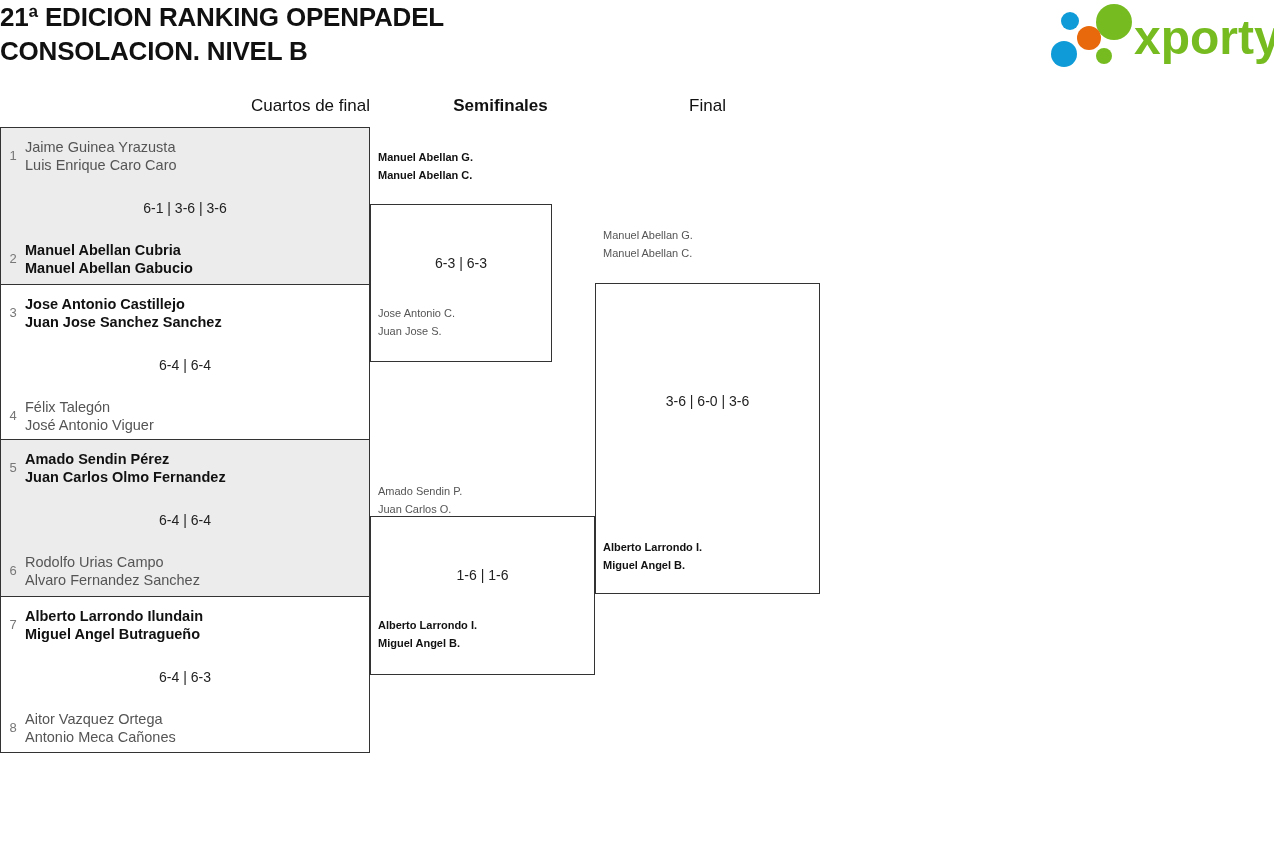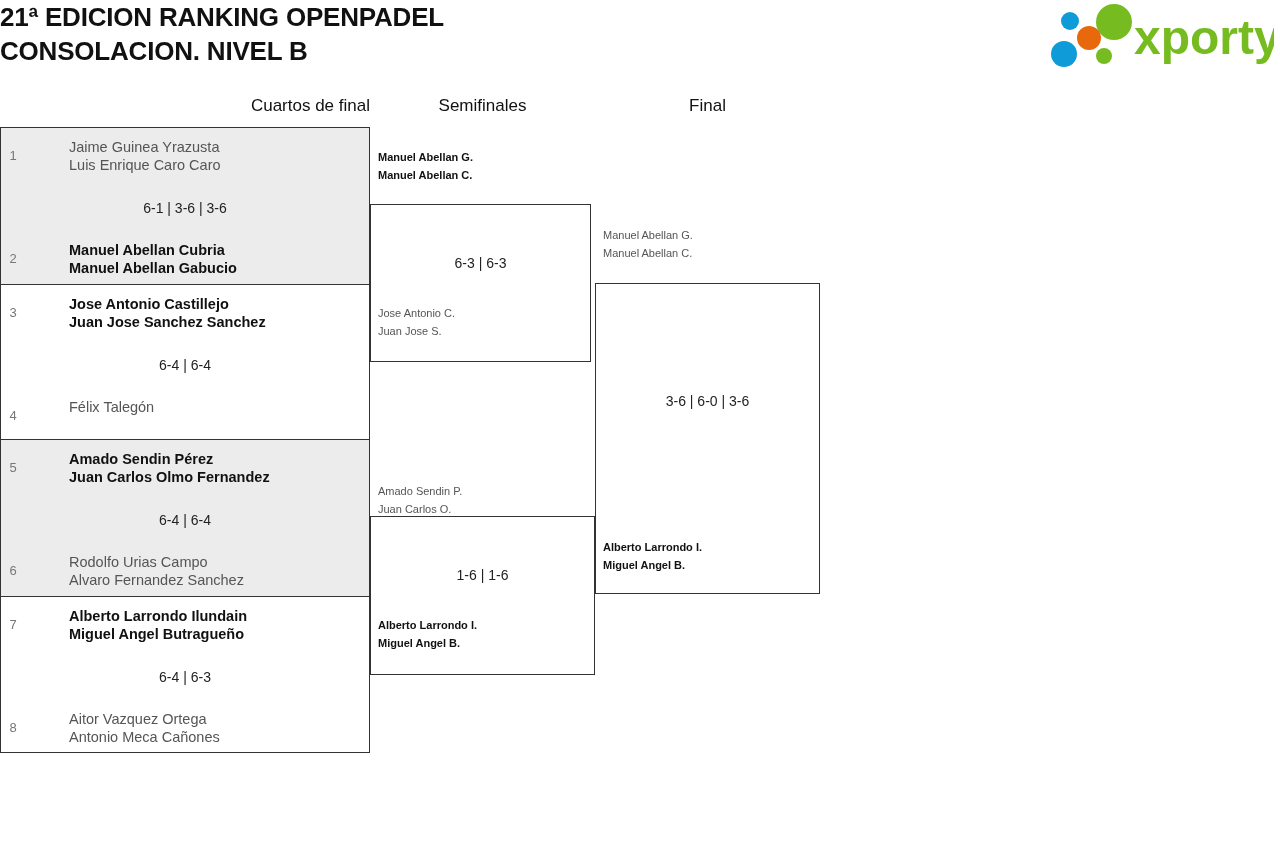--- a/index.html
+++ b/index.html
@@ -41,21 +41,21 @@
   
   .round-header {
     position: absolute;
     font-size: 17px;
     font-weight: normal;
     color: #111111;
     text-align: center;
     top: 96px;
   }
   #round-header-0 { left: 0px;   width: 370px; text-align: right; }
-  #round-header-1 { left: 370px; width: 225px; }
+  #round-header-1 { left: 388px; width: 225px; font-weight: bold; }
   #round-header-2 { left: 595px; width: 225px; }
 
   
   .match {
     position: absolute;
     box-sizing: border-box;
     border: 1px solid #333333;
   }
   .match.shaded { background: #ececec; }
   .match.plain  { background: #ffffff; }
@@ -66,21 +66,20 @@
     width: 100%;
     box-sizing: border-box;
     padding-left: 24px;
     padding-right: 6px;
   }
   .team .line {
     display: block;
     font-size: 14.5px;
     line-height: 18px;
     white-space: nowrap;
-    margin-left: 44px;
   }
   .team.winner .line { font-weight: bold; color: #111111; }
   .team.loser  .line { font-weight: normal; color: #555555; }
 
   .seed {
     position: absolute;
     left: 4px;
     width: 16px;
     text-align: center;
     font-size: 13px;
@@ -163,20 +162,21 @@
 <div class="match qf plain" id="qf-1" style="left:0px; top:284px; width:370px; height:158px;">
   <div class="seed top">3</div>
   <div class="team top winner">
     <span class="line">Jose Antonio Castillejo</span>
     <span class="line">Juan Jose Sanchez Sanchez</span>
   </div>
   <div class="score">6-4 | 6-4</div>
   <div class="seed bottom">4</div>
   <div class="team bottom loser">
     <span class="line">Félix Talegón</span>
+    <span class="line">José Antonio Viguer</span>
   </div>
 </div>
 
 <div class="match qf shaded" id="qf-2" style="left:0px; top:439px; width:370px; height:158px;">
   <div class="seed top">5</div>
   <div class="team top winner">
     <span class="line">Amado Sendin Pérez</span>
     <span class="line">Juan Carlos Olmo Fernandez</span>
   </div>
   <div class="score">6-4 | 6-4</div>
@@ -199,21 +199,21 @@
     <span class="line">Aitor Vazquez Ortega</span>
     <span class="line">Antonio Meca Cañones</span>
   </div>
 </div>
 
 <div class="float-team winner" style="left:370px; top:148px; width:225px;">
   <span class="line">Manuel Abellan G.</span>
   <span class="line">Manuel Abellan C.</span>
 </div>
 
-<div class="match sf plain" id="sf-0" style="left:370px; top:204px; width:221px; height:158px;padding-left:48px;">
+<div class="match sf plain" id="sf-0" style="left:370px; top:204px; width:182px; height:158px;padding-left:48px;">
   <div class="score">6-3 | 6-3</div>
 </div>
 
 <div class="float-team loser" style="left:370px; top:304px; width:225px;">
   <span class="line">Jose Antonio C.</span>
   <span class="line">Juan Jose S.</span>
 </div>
 
 <div class="float-team loser" style="left:370px; top:482px; width:225px;">
   <span class="line">Amado Sendin P.</span>

